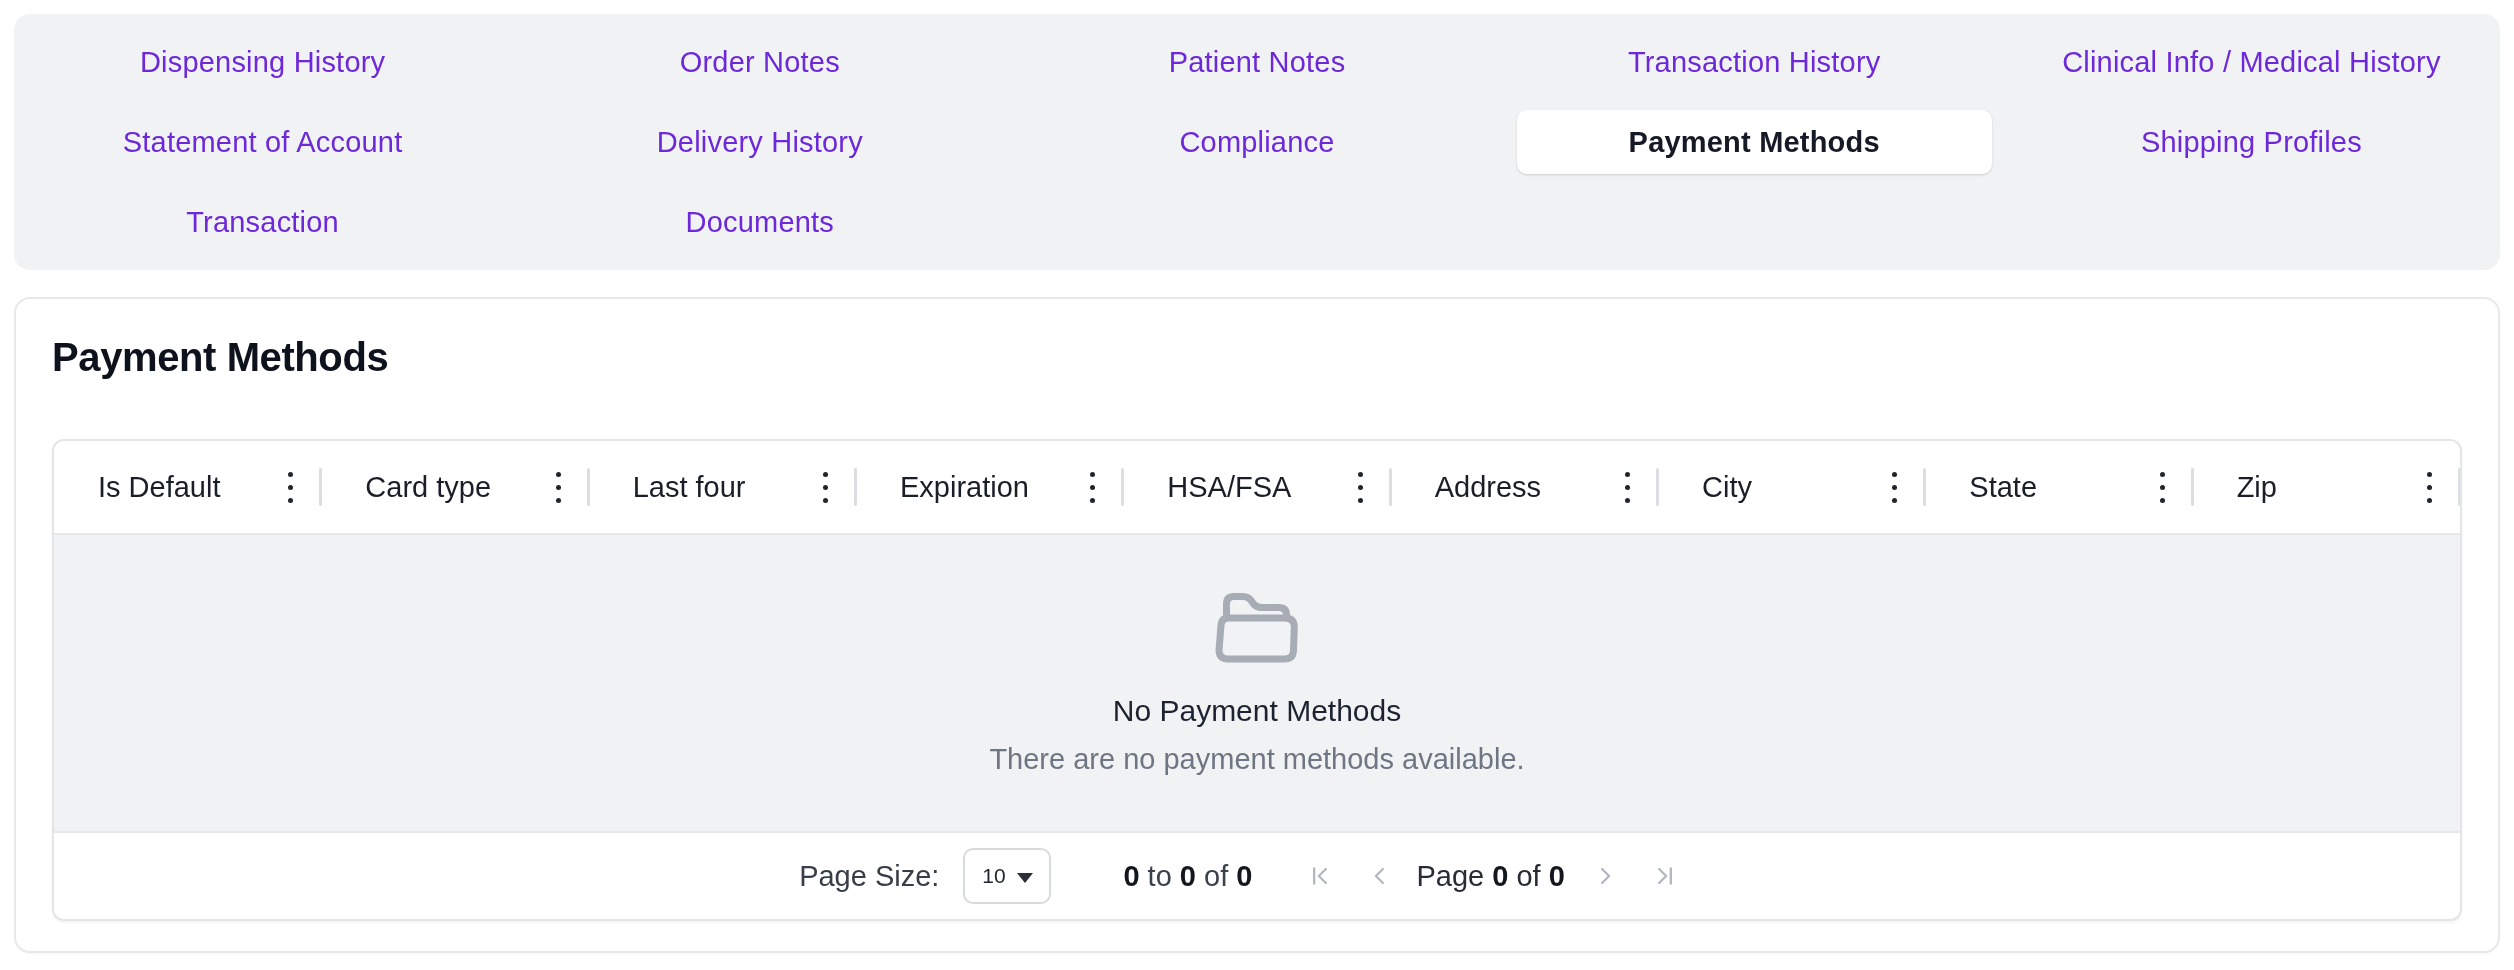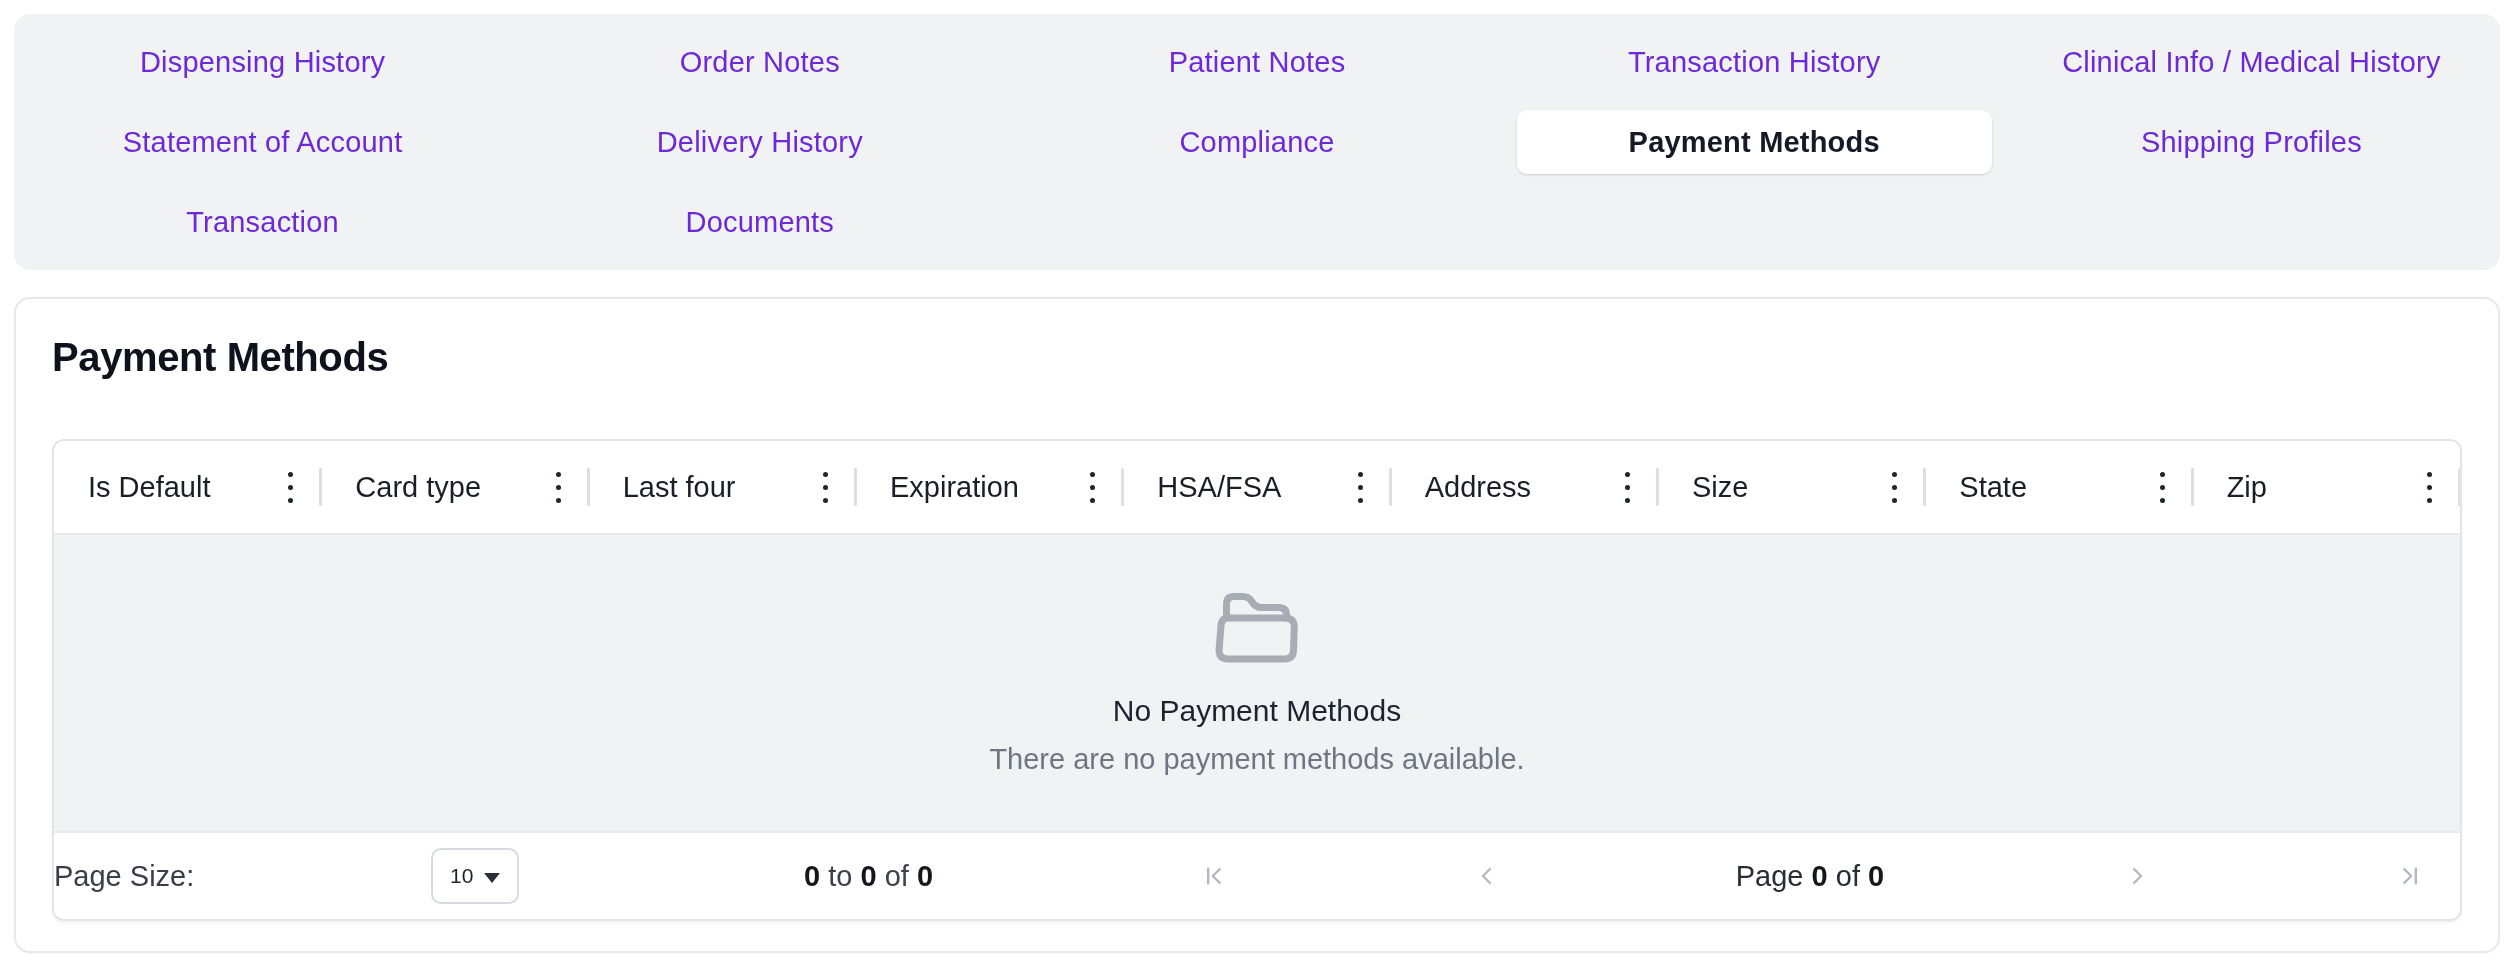--- a/index.html
+++ b/index.html
@@ -53,42 +53,42 @@
     box-shadow:0 2px 3px rgba(16,24,40,0.05);
     background:#ffffff;
   }
   .thead{
     height:92px;flex:0 0 auto;background:#ffffff;
     border-bottom:2px solid #e7e8ec;
     display:grid;grid-template-columns:repeat(9,1fr);
   }
   .th{
     display:flex;align-items:center;
-    padding-left:34px;padding-right:24px;
+    padding-left:44px;padding-right:24px;
     position:relative;box-sizing:border-box;
   }
   .th::after{
     content:"";position:absolute;right:-1px;top:50%;transform:translateY(-50%);
     width:3px;height:38px;background:#dcdee3;border-radius:2px;
   }
   .th-label{flex:1;font-size:29px;font-weight:500;color:#1a1e27;white-space:nowrap;overflow:hidden;}
   .kebab{display:flex;flex-direction:column;gap:8px;padding:6px 4px;cursor:pointer;}
   .kebab i{width:5px;height:5px;border-radius:50%;background:#20242c;display:block;}
   .tbody{
     flex:1;background:#f1f2f4;
     display:flex;align-items:center;justify-content:center;
   }
   .empty{display:flex;flex-direction:column;align-items:center;}
   .empty svg{display:block;}
   .empty-title{margin-top:30px;font-size:30px;font-weight:400;color:#1c2230;text-align:right;}
   .empty-msg{margin-top:15px;font-size:29px;font-weight:400;color:#6e7583;}
   
   .tfoot{
     height:86px;flex:0 0 auto;background:#ffffff;border-top:2px solid #e7e8ec;
-    display:flex;align-items:center;justify-content:space-between;
+    display:flex;align-items:center;justify-content:center;
     padding-right:36px;font-size:29px;color:#383e48;
   }
   .page-size-label{color:#383e48;}
   .page-size-select{
     margin-left:24px;width:88px;height:56px;box-sizing:border-box;
     border:2px solid #d7dade;border-radius:10px;background:#ffffff;
     display:flex;align-items:center;justify-content:center;gap:11px;
     cursor:pointer;
   }
   .page-size-value{font-size:21px;color:#1f242c;}
@@ -200,21 +200,21 @@
       </div>
       <div class="th">
         <span class="th-label">Address</span>
         <span class="kebab">
             <i></i>
             <i></i>
             <i></i>
           </span>
       </div>
       <div class="th">
-        <span class="th-label">Size</span>
+        <span class="th-label">City</span>
         <span class="kebab">
             <i></i>
             <i></i>
             <i></i>
           </span>
       </div>
       <div class="th">
         <span class="th-label">State</span>
         <span class="kebab">
             <i></i>

